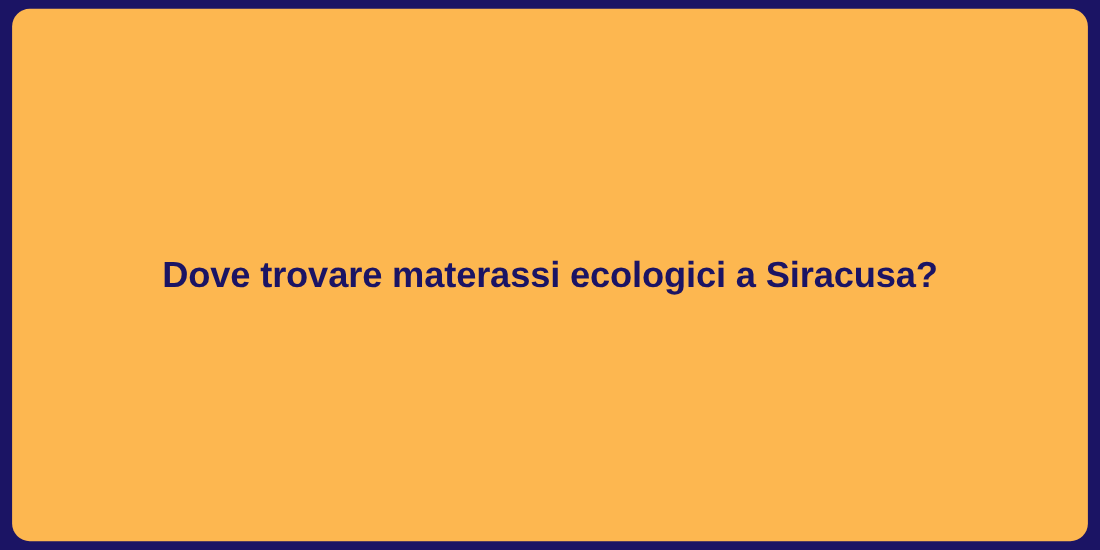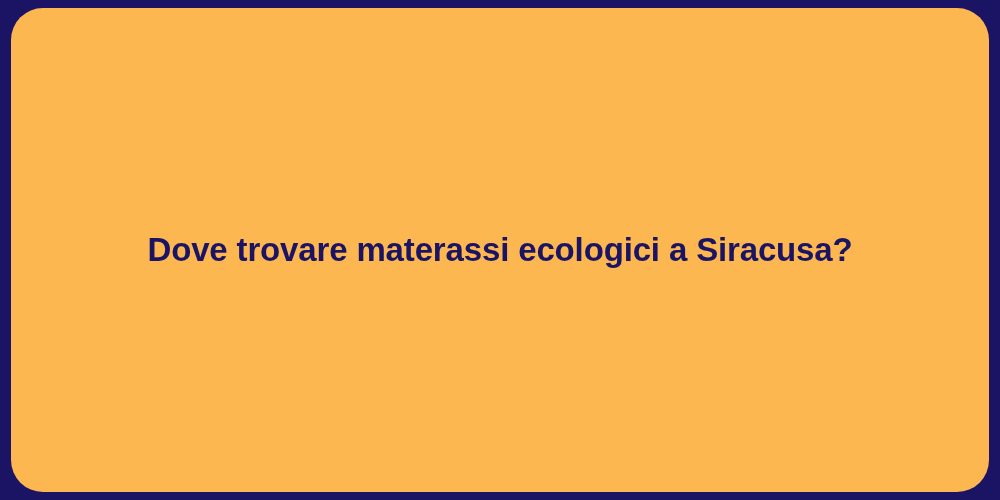--- a/index.html
+++ b/index.html
@@ -21,21 +21,21 @@
     background: #1b1464;
     box-sizing: border-box;
     padding: 8px 11px 8px 11px;
   }
   .card {
     position: relative;
     width: 100%;
     height: 100%;
     box-sizing: border-box;
     background: #fdb750;
-    border-radius: 32px;
+    border-radius: 16px;
     display: flex;
     align-items: center;
     justify-content: center;
     overflow: hidden;
   }
   .heading {
     margin: 0;
     padding: 0 40px;
     text-align: center;
     color: #1b1464;

